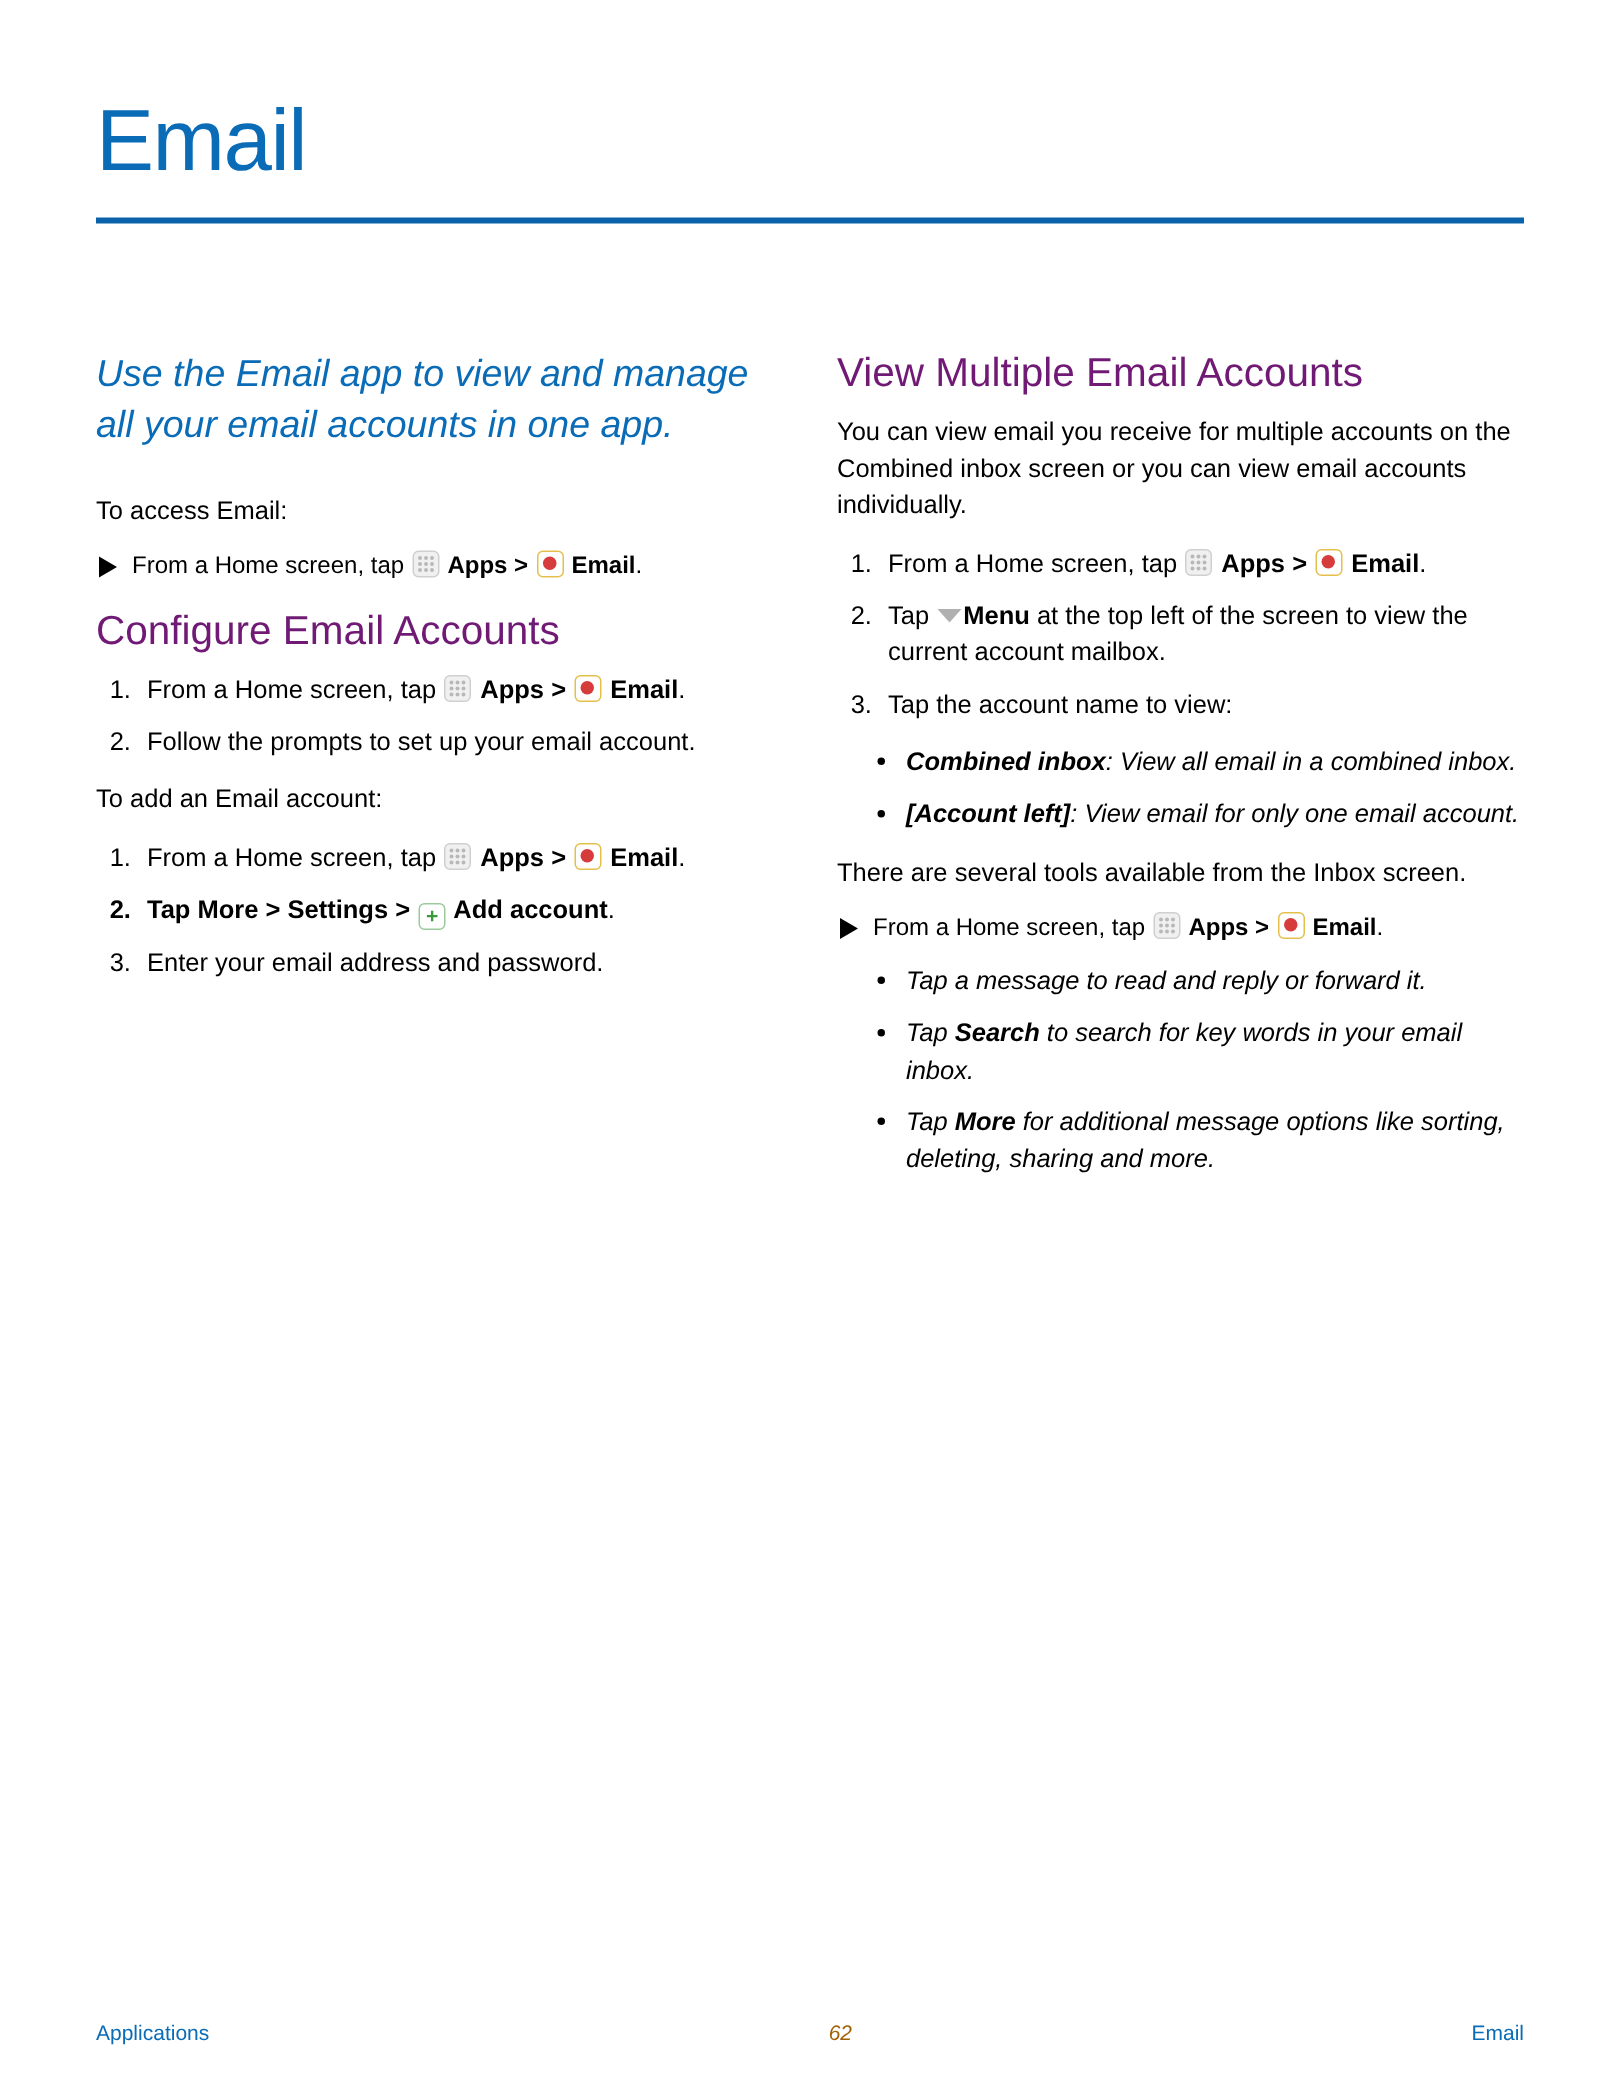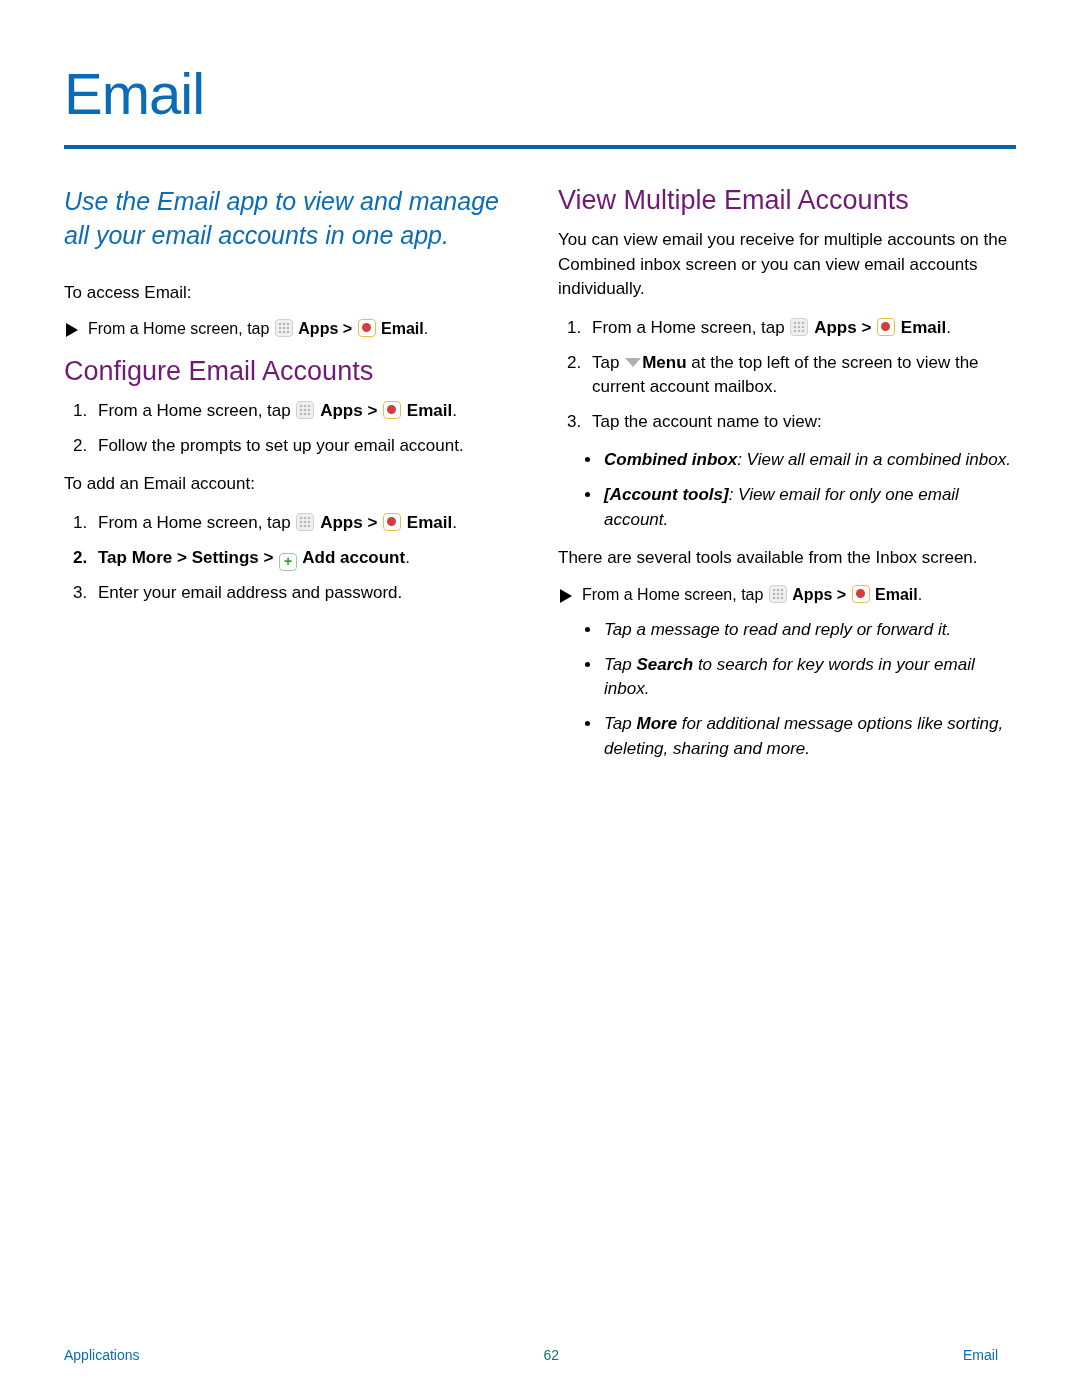--- a/index.html
+++ b/index.html
@@ -21,21 +21,21 @@
   }
   .hr {
     border: none;
     border-top: 4px solid #0a63aa;
     margin-bottom: 36px;
   }
   .columns {
     display: flex;
     gap: 36px;
   }
-  .col { flex: 1 1 0; }
+  .col { flex: 1 1 0; margin-top: 48px; }
   .intro {
     color: #0a6bb6;
     font-style: italic;
     font-size: 25px;
     line-height: 1.35;
     margin-bottom: 28px;
     font-weight: 400;
   }
   .section-head {
     color: #701a75;
@@ -101,27 +101,27 @@
     width: 0; height: 0;
     border-left: 8px solid transparent;
     border-right: 8px solid transparent;
     border-top: 9px solid #b0b0b0;
     vertical-align: 1px;
     margin: 0 1px;
   }
   .footer {
     position: absolute;
     bottom: 34px;
-    left: 64px; right: 82px;
+    left: 64px; right: 64px;
     display: flex;
     justify-content: space-between;
     font-size: 14px;
     color: #0a6bb6;
   }
-  .footer .pg { color: #0f766e; }
+  .footer .pg { color: #a16207; font-style: italic; }
 </style>
 </head>
 <body>
 
 <h1 class="page-title">Email</h1>
 <hr class="hr">
 
 <div class="columns">
 
   <div class="col">
@@ -244,21 +244,21 @@
         <span>Tap </span><span class="menu-tri"></span><span class="bold">Menu</span><span> at the top left of the screen to view the current account mailbox.</span>
       </li>
       <li>Tap the account name to view:</li>
     </ol>
 
     <ul class="bullets">
       <li>
         <span class="bold">Combined inbox</span><span>: View all email in a combined inbox.</span>
       </li>
       <li>
-        <span class="bold">[Account tools]</span><span>: View email for only one email account.</span>
+        <span class="bold">[Account left]</span><span>: View email for only one email account.</span>
       </li>
     </ul>
 
     <p>There are several tools available from the Inbox screen.</p>
 
     <div class="arrow-line">
       <span class="arrow-glyph"></span>
       <span>
         <span>From a Home screen, tap </span>
         <span class="icon icon-apps">

